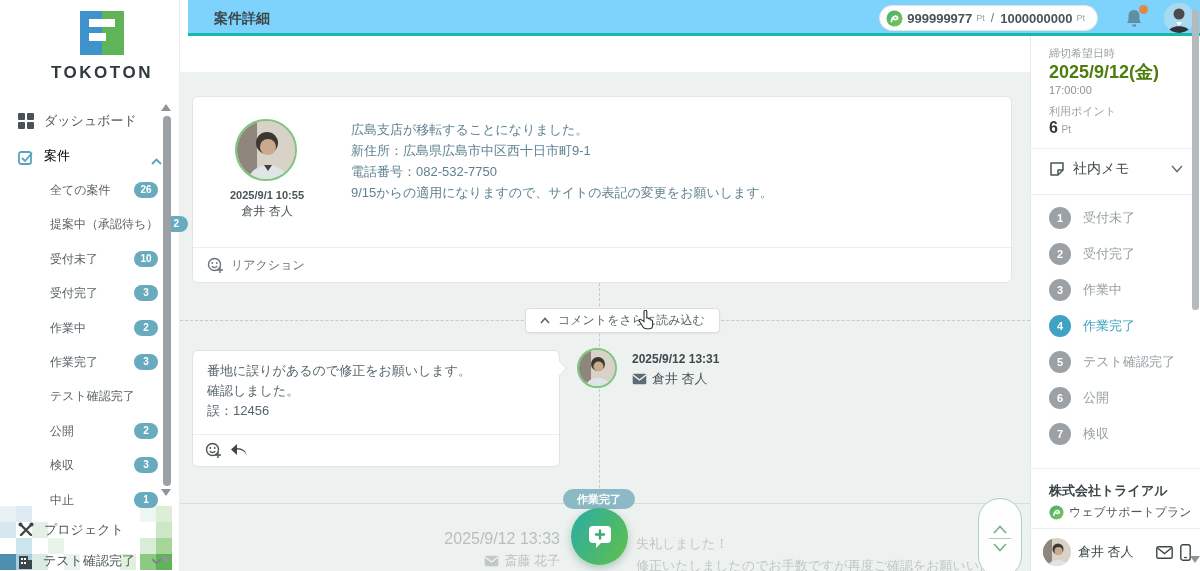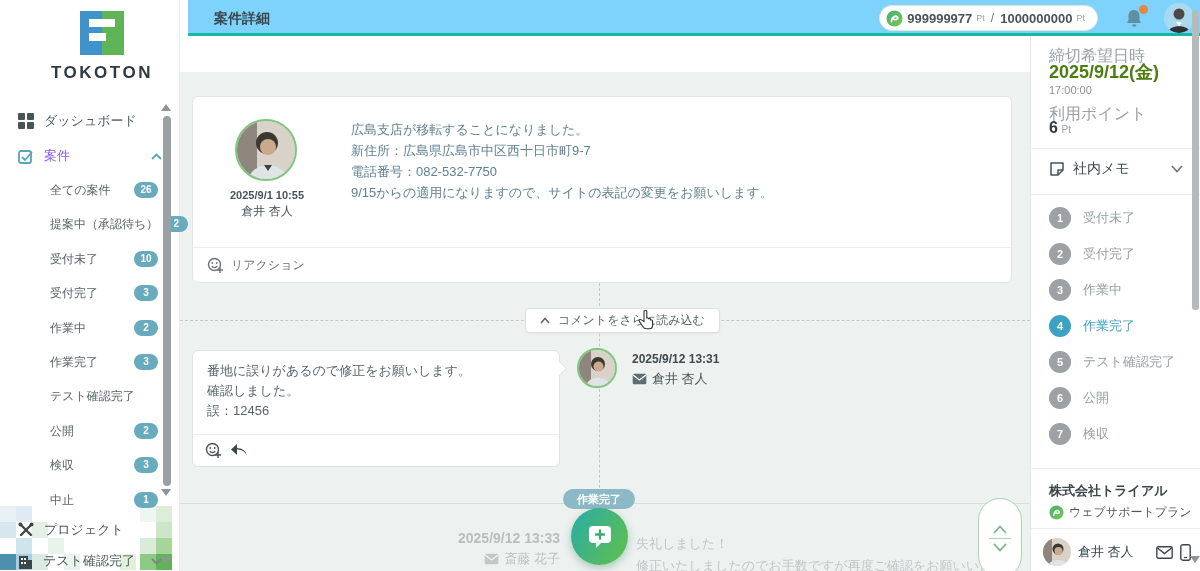--- a/index.html
+++ b/index.html
@@ -18,21 +18,21 @@
   .header-avatar { position:absolute; right:14px; top:3px; width:30px; height:30px; border-radius:50%; overflow:hidden; background:#a9d9f0; }
 
   
   .sidebar { position:absolute; left:0; top:0; width:180px; height:571px; background:#fff; border-right:1px solid #eceeed; }
   .logo-block { position:absolute; left:0; top:10px; width:180px; text-align:center;margin-left:12px; }
   .logo-text { font-size:17px; font-weight:bold; letter-spacing:2.5px; color:#2f3a3e; margin-top:4px; }
   .nav-item { position:absolute; left:18px; display:flex; align-items:center; gap:10px; font-size:13px; color:#4e585c; z-index:2; }
   .sub-item { position:absolute; left:50px; width:108px; height:20px; display:flex; align-items:center; justify-content:space-between; font-size:12px; color:#5a6468; z-index:2; }
   .sub-label { white-space:nowrap; }
   .count-badge { background:#68abbe; color:#fff; font-size:10px; font-weight:bold; border-radius:9px; min-width:24px; height:16px; line-height:16px; text-align:center; flex-shrink:0; margin-left:6px; }
-  .teal { color:#8b5cf6; }
+  .teal { color:#000000;align-items:flex-end; }
   .mosaic { position:absolute; z-index:1; width:16px; height:16px; }
   .sb-scroll-up { position:absolute; left:161px; top:104px; width:0; height:0; border-left:5px solid transparent; border-right:5px solid transparent; border-bottom:7px solid #8e9598; z-index:3; }
   .sb-thumb { position:absolute; left:163px; top:116px; width:8px; height:370px; background:#9aa0a3; border-radius:4px; z-index:3; }
   .sb-scroll-dn1 { position:absolute; left:161px; top:489px; width:0; height:0; border-left:5px solid transparent; border-right:5px solid transparent; border-top:7px solid #8e9598; z-index:3; }
   .sb-scroll-dn2 { position:absolute; left:161px; top:557px; width:0; height:0; border-left:5px solid transparent; border-right:5px solid transparent; border-top:7px solid #8e9598; z-index:3; }
 
   
   .title-bar { position:absolute; left:180px; top:36px; width:850px; height:36px; background:#fff; border-bottom:1px solid #e8eae9; }
   .back-btn { position:absolute; left:24px; top:9px; width:16px; height:16px; color:#6b7478; }
   .case-badge { position:absolute; left:52px; top:9px; background:#6db0c2; color:#fff; font-size:11px; font-weight:bold; padding:3px 11px; border-radius:10px; }
@@ -57,30 +57,30 @@
   .bubble-footer { position:absolute; left:0; bottom:0; width:100%; height:32px; border-top:1px solid #eceeec; display:flex; align-items:center; padding:0 12px; gap:8px; }
   .tl-avatar { position:absolute; left:397px; top:276px; width:40px; height:40px; border-radius:50%; border:2px solid #7cc67e; overflow:hidden; background:#d8d2c8; }
   .c1-meta { position:absolute; left:452px; top:280px; }
   .c1-date { font-size:12px; font-weight:bold; color:#3f4a4d; }
   .c1-author { margin-top:4px; display:flex; align-items:center; gap:5px; font-size:13px; color:#4a5458; }
   .status-line { position:absolute; left:0; top:431px; width:850px; border-top:1px solid #d8dcda; }
   .status-badge { position:absolute; left:383px; top:417px; width:72px; height:20px; background:#8cb9c6; color:#fff; font-size:11px; font-weight:bold; border-radius:10px 10px 10px 10px; text-align:center; line-height:20px; }
   .fab { position:absolute; left:391px; top:436px; width:57px; height:57px; border-radius:50%; background:linear-gradient(120deg,#2fae9e 10%,#5cbe52 90%); box-shadow:0 3px 8px rgba(40,120,90,.35); display:flex; align-items:center; justify-content:center; }
   .c2 { opacity:.3; }
   .c2-meta { position:absolute; left:230px; top:458px; width:150px; text-align:right; }
-  .c2-date { font-size:14px; font-weight:bold; color:#3f4a4d; }
+  .c2-date { font-size:16px; font-weight:normal; color:#3f4a4d; }
   .c2-author { margin-top:4px; display:flex; align-items:center; justify-content:flex-end; gap:5px; font-size:13px; color:#4a5458; }
   .c2-text { position:absolute; left:456px; top:461px; font-size:13px; line-height:22px; color:#56656b; }
   .scroll-ctl { position:absolute; left:798px; top:426px; width:44px; height:80px; background:#fdfefd; border:1px solid #a8d3b4; border-radius:22px; display:flex; flex-direction:column; align-items:center; justify-content:center; gap:4px; }
   .scroll-ctl-div { width:22px; border-top:1px solid #a8d3b4; }
   .cursor { position:absolute; left:458px; top:238px; z-index:9; }
 
   
   .right-panel { position:absolute; left:1030px; top:36px; width:170px; height:535px; background:#fff; border-left:1px solid #e6e9e8; }
-  .rp-label { font-size:16px; color:#9aa2a5; }
+  .rp-label { font-size:11px; color:#9aa2a5; }
   .rp-divider { position:absolute; left:0; width:170px; border-top:1px solid #eceeec; }
   .step { position:absolute; left:18px; display:flex; align-items:center; gap:12px; }
   .step-num { width:22px; height:22px; border-radius:50%; background:#9ba1a4; color:#fff; font-size:11px; font-weight:bold; display:flex; align-items:center; justify-content:center; }
   .step-label { font-size:13px; color:#97a0a3; }
   .step.active .step-num { background:#3da2c3; }
   .step.active .step-label { color:#3da2c3; }
   .win-thumb { position:absolute; left:1192px; top:10px; width:7px; height:300px; background:#b5babc; border-radius:3px; z-index:5; }
   .win-dn { position:absolute; left:1190px; top:556px; width:0; height:0; border-left:5px solid transparent; border-right:5px solid transparent; border-top:7px solid #8e9598; z-index:5; }
 </style>
 </head>
@@ -259,21 +259,21 @@
           <circle cx="30" cy="22" r="11" fill="#3b3833"></circle>
           <circle cx="31" cy="26" r="8" fill="#caa98c"></circle>
           <path d="M12 58 C14 40 48 40 50 58 Z" fill="#dfe4e6"></path>
           <path d="M27 44 L31 50 L35 44 Z" fill="#3c4146"></path>
         </svg>
       </div>
       <div class="post-date">2025/9/1 10:55</div>
       <div class="post-author">倉井 杏人</div>
       <div class="post-body">
         <div>広島支店が移転することになりました。</div>
-        <div>新住所：広島県広島市中区西十日市町9-7</div>
+        <div>新住所：広島県広島市中区西十日市町9-1</div>
         <div>電話番号：082-532-7750</div>
         <div>9/15からの適用になりますので、サイトの表記の変更をお願いします。</div>
       </div>
       <div class="post-footer">
         <svg width="17" height="17" viewBox="0 0 17 17">
           <circle cx="7.5" cy="7.5" r="6" fill="none" stroke="#6b7478" stroke-width="1.4"></circle>
           <circle cx="5.3" cy="6" r="0.9" fill="#6b7478"></circle>
             <circle cx="9.7" cy="6" r="0.9" fill="#6b7478"></circle>
           <path d="M4.8 9.2 C6 11 9 11 10.2 9.2" fill="none" stroke="#6b7478" stroke-width="1.2"></path>
           <path d="M13 10 L13 16 M10 13 L16 13" stroke="#6b7478" stroke-width="1.4"></path>

